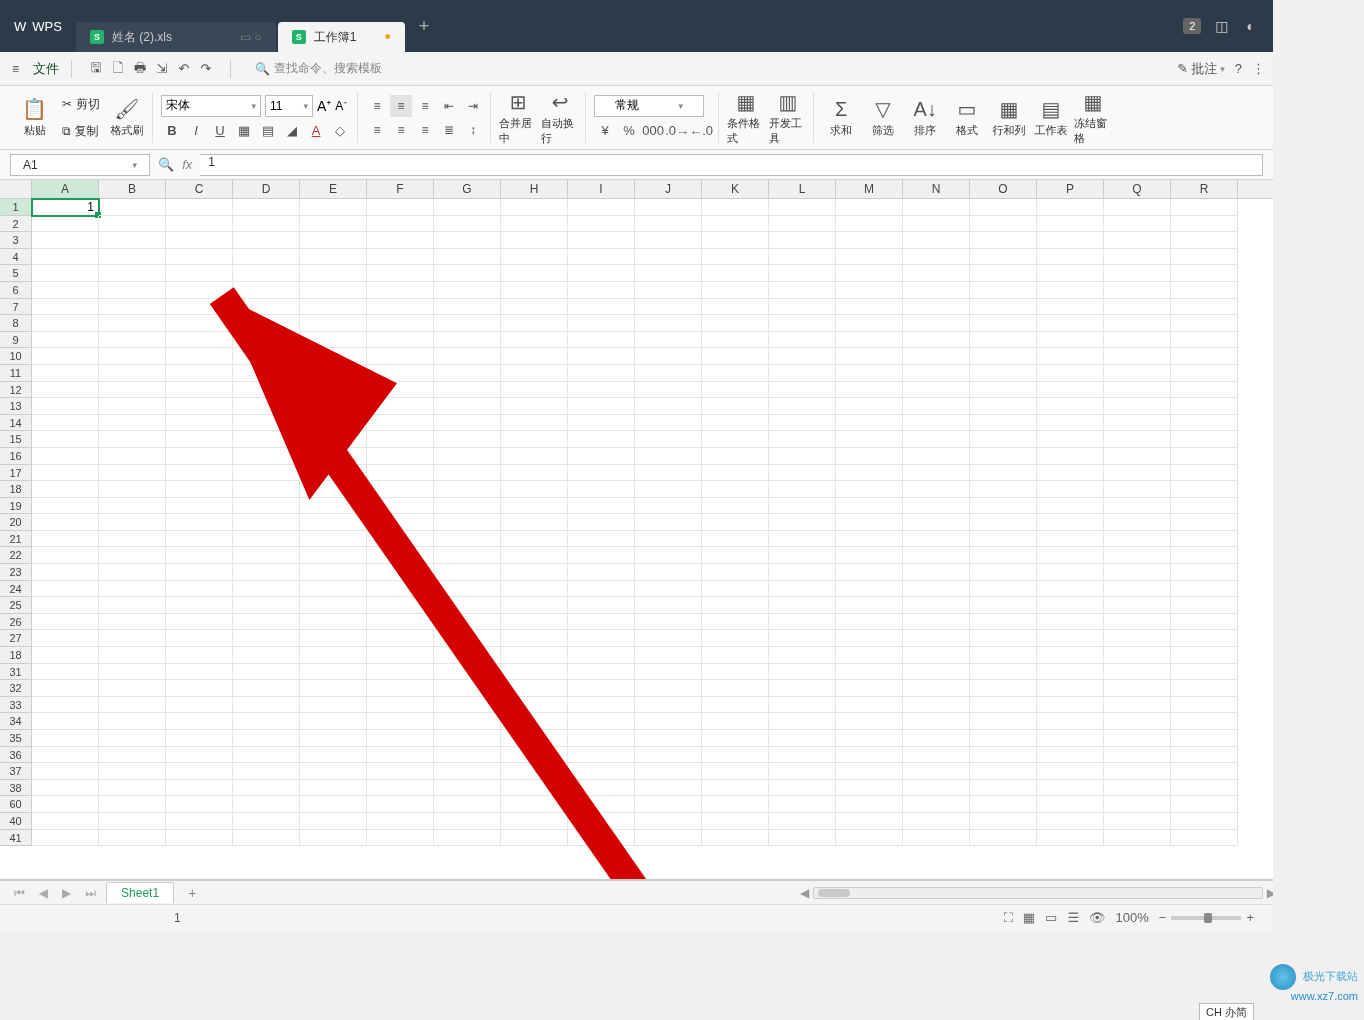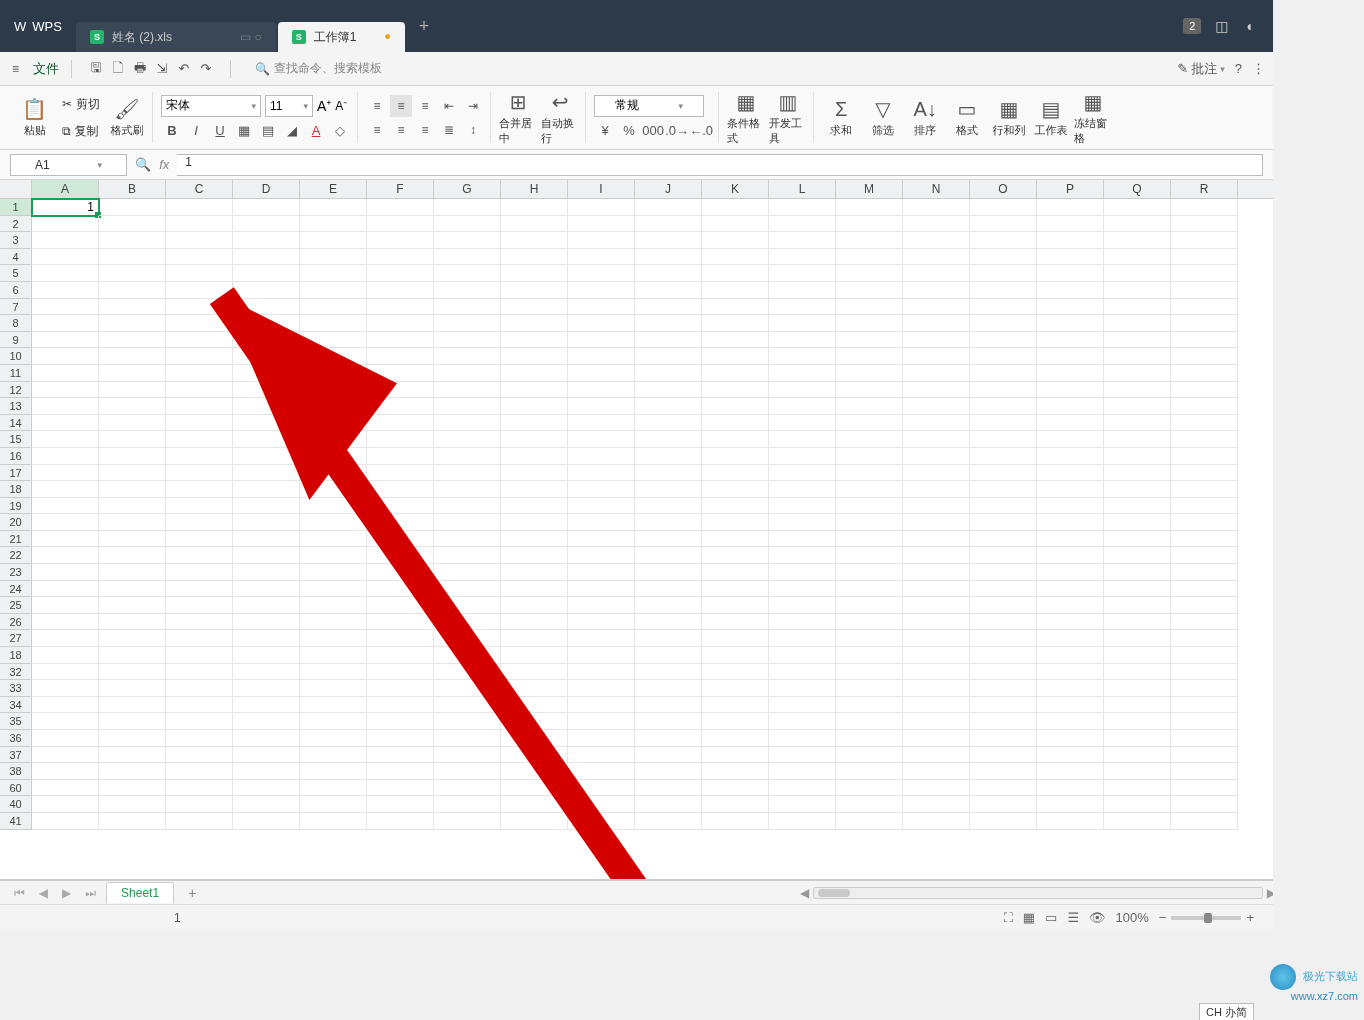--- a/index.html
+++ b/index.html
@@ -46,21 +46,21 @@
 .size-select { width: 48px; height: 22px; border: 1px solid #bbb; background: #fff; font-size: 12px; padding: 0 4px; display: flex; align-items: center; justify-content: space-between; }
 .fmt-row { display: flex; gap: 2px; align-items: center; }
 .fmt-row .fb { width: 22px; height: 20px; display: inline-flex; align-items: center; justify-content: center; color: #555; font-size: 13px; border: 1px solid transparent; }
 .align-grid { display: grid; grid-template-columns: repeat(5, 22px); grid-template-rows: repeat(2, 22px); gap: 2px; }
 .align-grid .ac { display: inline-flex; align-items: center; justify-content: center; color: #555; font-size: 12px; }
 .num-select { width: 110px; height: 22px; border: 1px solid #bbb; background: #fff; font-size: 12px; padding: 0 20px; display: flex; align-items: center; justify-content: space-between; }
 .chev { font-size: 9px; color: #888; }
 
 
 .formulabar { background: #f9f9f9; height: 30px; display: flex; align-items: center; border-bottom: 1px solid #d5d5d5; padding: 0 10px; gap: 8px; }
-.namebox { width: 117px; height: 22px; border: 1px solid #bbb; background: #fff; display: flex; align-items: center; padding: 0 24px; font-size: 12px; color: #333; justify-content: space-between; }
+.namebox { width: 140px; height: 22px; border: 1px solid #bbb; background: #fff; display: flex; align-items: center; padding: 0 12px; font-size: 12px; color: #333; justify-content: space-between; }
 .fx-area { display: flex; align-items: center; gap: 8px; color: #888; font-size: 13px; }
 .fx-input { flex: 1; height: 22px; border: 1px solid #bbb; border-left: none; background: #fff; padding: 0 8px; font-size: 12px; color: #333; }
 
 
 .grid-wrap { position: relative; background: #fff; height: 700px; overflow: hidden; border-bottom: 1px solid #ccc; }
 .colheads { display: flex; position: sticky; top: 0; background: #eef0f1; border-bottom: 1px solid #ccc; }
 .corner { width: 32px; height: 18px; border-right: 1px solid #ccc; background: #eef0f1; }
 .ch { width: 67px; height: 18px; border-right: 1px solid #ccc; text-align: center; font-size: 12px; color: #444; line-height: 18px; }
 .ch.sel { background: #d0e8d8; }
 .rows { }
@@ -906,20 +906,41 @@
         <div class="cell"></div>
         <div class="cell"></div>
         <div class="cell"></div>
         <div class="cell"></div>
         <div class="cell"></div>
         <div class="cell"></div>
         <div class="cell"></div>
         <div class="cell"></div>
       </div>
       <div class="row">
+        <div class="rh">31</div>
+        <div class="cell"></div>
+        <div class="cell"></div>
+        <div class="cell"></div>
+        <div class="cell"></div>
+        <div class="cell"></div>
+        <div class="cell"></div>
+        <div class="cell"></div>
+        <div class="cell"></div>
+        <div class="cell"></div>
+        <div class="cell"></div>
+        <div class="cell"></div>
+        <div class="cell"></div>
+        <div class="cell"></div>
+        <div class="cell"></div>
+        <div class="cell"></div>
+        <div class="cell"></div>
+        <div class="cell"></div>
+        <div class="cell"></div>
+      </div>
+      <div class="row">
         <div class="rh">32</div>
         <div class="cell"></div>
         <div class="cell"></div>
         <div class="cell"></div>
         <div class="cell"></div>
         <div class="cell"></div>
         <div class="cell"></div>
         <div class="cell"></div>
         <div class="cell"></div>
         <div class="cell"></div>

